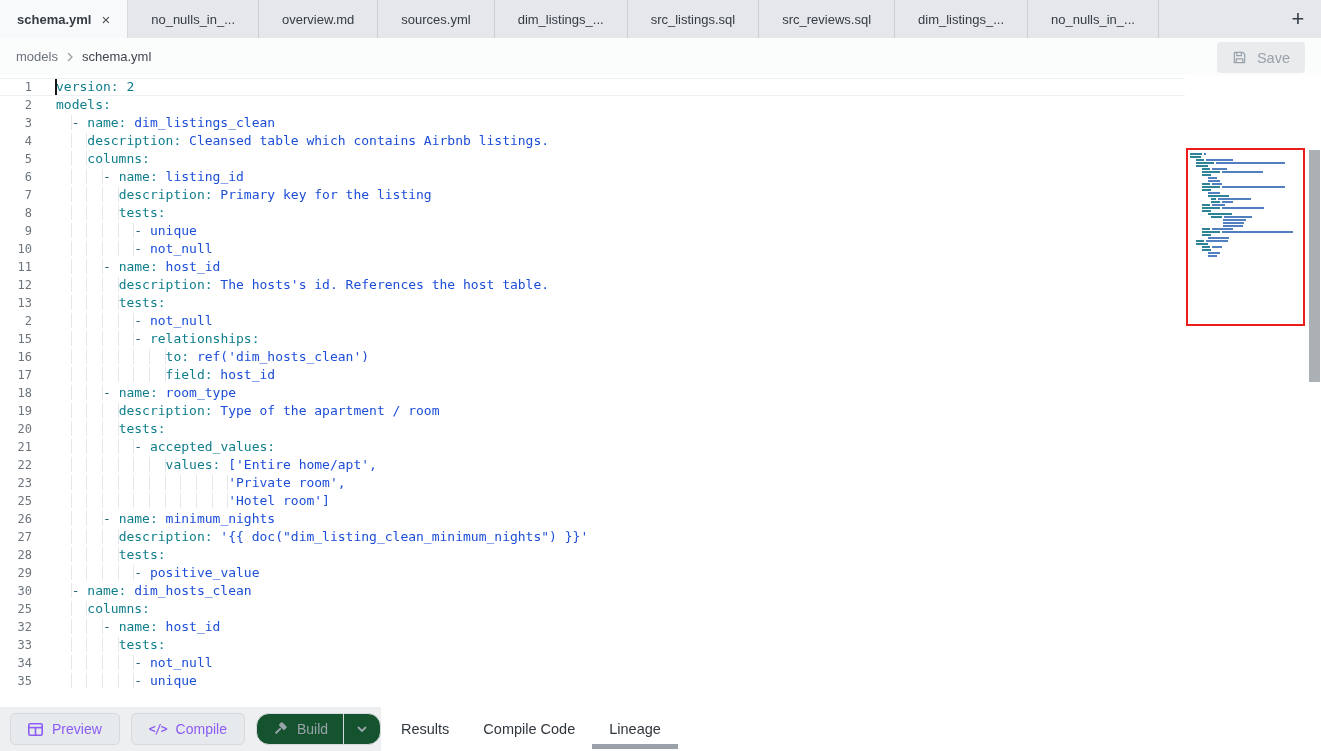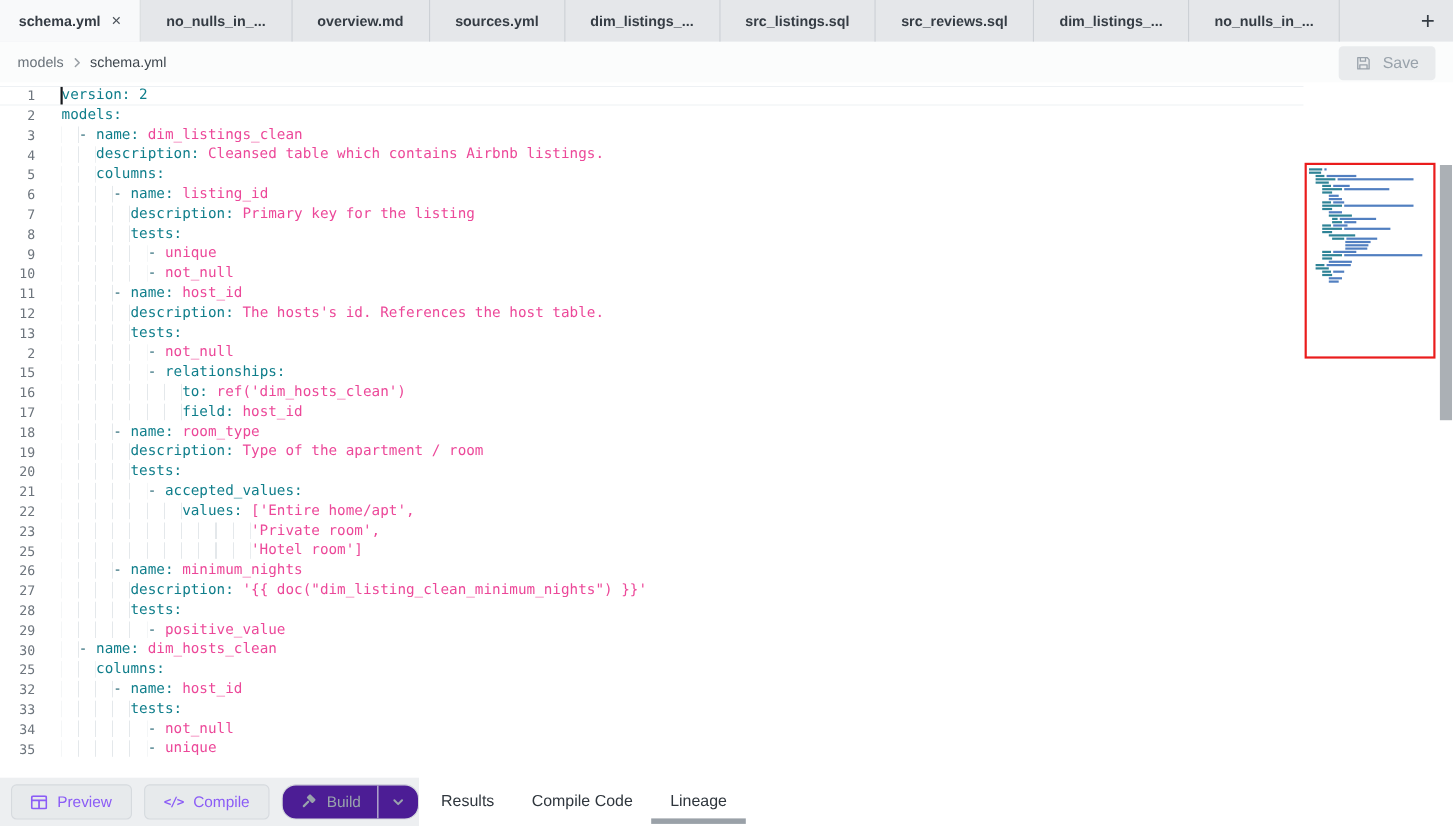--- a/index.html
+++ b/index.html
@@ -2,58 +2,58 @@
 <html><head>
 <meta charset="utf-8">
 <style>
   *{margin:0;padding:0;box-sizing:border-box}
   html,body{background:#fff}
   body{font-family:"Liberation Sans",sans-serif;-webkit-font-smoothing:antialiased}
   #root{position:relative;width:1321px;height:751px;background:#fff;overflow:hidden}
 
   
   .tabbar{position:absolute;left:0;top:0;width:100%;height:38px;background:#e5e7ea;display:flex;align-items:stretch}
-  .tab{display:flex;align-items:center;justify-content:center;padding:0 23px;font-size:13px;font-weight:700;color:#353c44;border-right:1px solid #ccd0d5;cursor:pointer;gap:9px;white-space:nowrap}
+  .tab{display:flex;align-items:center;justify-content:center;padding:0 23px;font-size:13px;font-weight:400;color:#353c44;border-right:1px solid #ccd0d5;cursor:pointer;gap:9px;white-space:nowrap}
   .tab.active{background:#f8f9fa;border-right:1px solid #d7dadd;font-weight:700;padding:0 17px}
   .close-x{font-size:15px;color:#4a5158;font-weight:400;line-height:1;margin-left:1px}
   .modified-dot{width:13px;height:13px;border-radius:50%;background:radial-gradient(circle,#1583d0 0 2.2px,#ffffff 2.2px 4.2px,#1583d0 4.2px 100%)}
   .newtab{position:absolute;right:8px;top:0;height:38px;width:30px;display:flex;align-items:center;justify-content:center;font-size:22px;font-weight:400;color:#353c44;cursor:pointer}
 
   
   .crumbbar{position:absolute;left:0;top:38px;width:100%;height:37px;background:#fbfcfc;display:flex;align-items:center;padding-left:16px;gap:6px}
   .crumb-folder{font-size:13px;color:#6a727a}
   .crumb-file{font-size:13px;color:#3e464e}
   .crumb-chev{display:flex;align-items:center;margin-top:1px}
   .savebtn{position:absolute;right:16px;top:42px;height:31px;padding:0 15px;background:#e9ebed;border:none;border-radius:4px;display:flex;align-items:center;gap:10px;color:#99a2ab;font-size:14.5px;cursor:default}
 
   
   .editor{position:absolute;left:0;top:75px;width:1321px;height:632px;background:#fff;overflow:hidden}
   .rows{position:absolute;left:0;top:3px;width:1185px}
   .line{position:relative;height:18px;padding-left:56px;font-family:"DejaVu Sans Mono",monospace;font-size:13px;line-height:18px;white-space:pre}
   .line .num{position:absolute;left:0;top:0;width:32px;text-align:right;font-size:12px;color:#6c747c;font-family:"DejaVu Sans Mono",monospace}
   .line.current{box-shadow:inset 0 1px 0 #eef1f4,inset 0 -1px 0 #eef1f4}
   .key{color:#0f7e8b}
-  .val{color:#ec4899}
+  .val{color:#1d4ed8}
   .dash{color:#256573}
   .ind{background-image:repeating-linear-gradient(to right,transparent 0 calc(2ch - 1px),#e4e8eb calc(2ch - 1px) 2ch)}
   .cursor{position:absolute;left:55px;top:1px;width:1.5px;height:16px;background:#14181c}
 
   
   .minimap{position:absolute;left:1190px;top:78px;width:112px}
   .mm-row{height:2px;margin-bottom:1px;position:relative}
   .mm-bar{position:absolute;top:0;height:2px;display:block}
   .annotation{position:absolute;left:1186px;top:73px;width:119px;height:178px;border:2.5px solid #ea1c1c;pointer-events:none}
   .vthumb{position:absolute;left:1309px;top:75px;width:11px;height:232px;background:#abb0b5}
 
   
   .bottombar{position:absolute;left:0;top:707px;width:100%;height:44px;background:#fff}
   .bb-left{position:absolute;left:0;top:0;width:381px;height:44px;background:#edeff1;display:flex;align-items:center;padding-left:10px;gap:11px}
   .bbtn{height:32px;display:flex;align-items:center;gap:9px;padding:0 17px;background:#e7eaec;border:1px solid #d6dade;border-radius:5px;color:#8b5cf6;font-size:14px;cursor:default}
   .code-glyph{font-family:"DejaVu Sans Mono",monospace;font-size:11.5px;font-weight:700;letter-spacing:-1px}
-  .build-group{display:flex;height:32px;border:1px solid #d6dade;border-radius:13px;background:#4c1d95;overflow:hidden}
+  .build-group{display:flex;height:32px;border:1px solid #d6dade;border-radius:13px;background:#14532d;overflow:hidden}
   .build-main{display:flex;align-items:center;gap:9px;padding:0 15px;color:#99a3ac;font-size:14px;cursor:default}
   .build-caret{width:37px;display:flex;align-items:center;justify-content:center;border-left:1px solid #d6dade;color:#99a3ac;cursor:default}
   .bb-tabs{position:absolute;left:381px;top:0;right:0;height:44px;background:#fff;display:flex;align-items:center;padding-left:20px;gap:34px}
   .bb-tab{position:relative;height:44px;display:flex;align-items:center;font-size:14.5px;color:#2f363d;cursor:pointer;white-space:nowrap}
   .bb-tab.active::after{content:"";position:absolute;left:-17px;right:-17px;bottom:2px;height:5px;background:#9aa1a8}
 </style>
 </head>
 <body>
 
 <div id="root">

